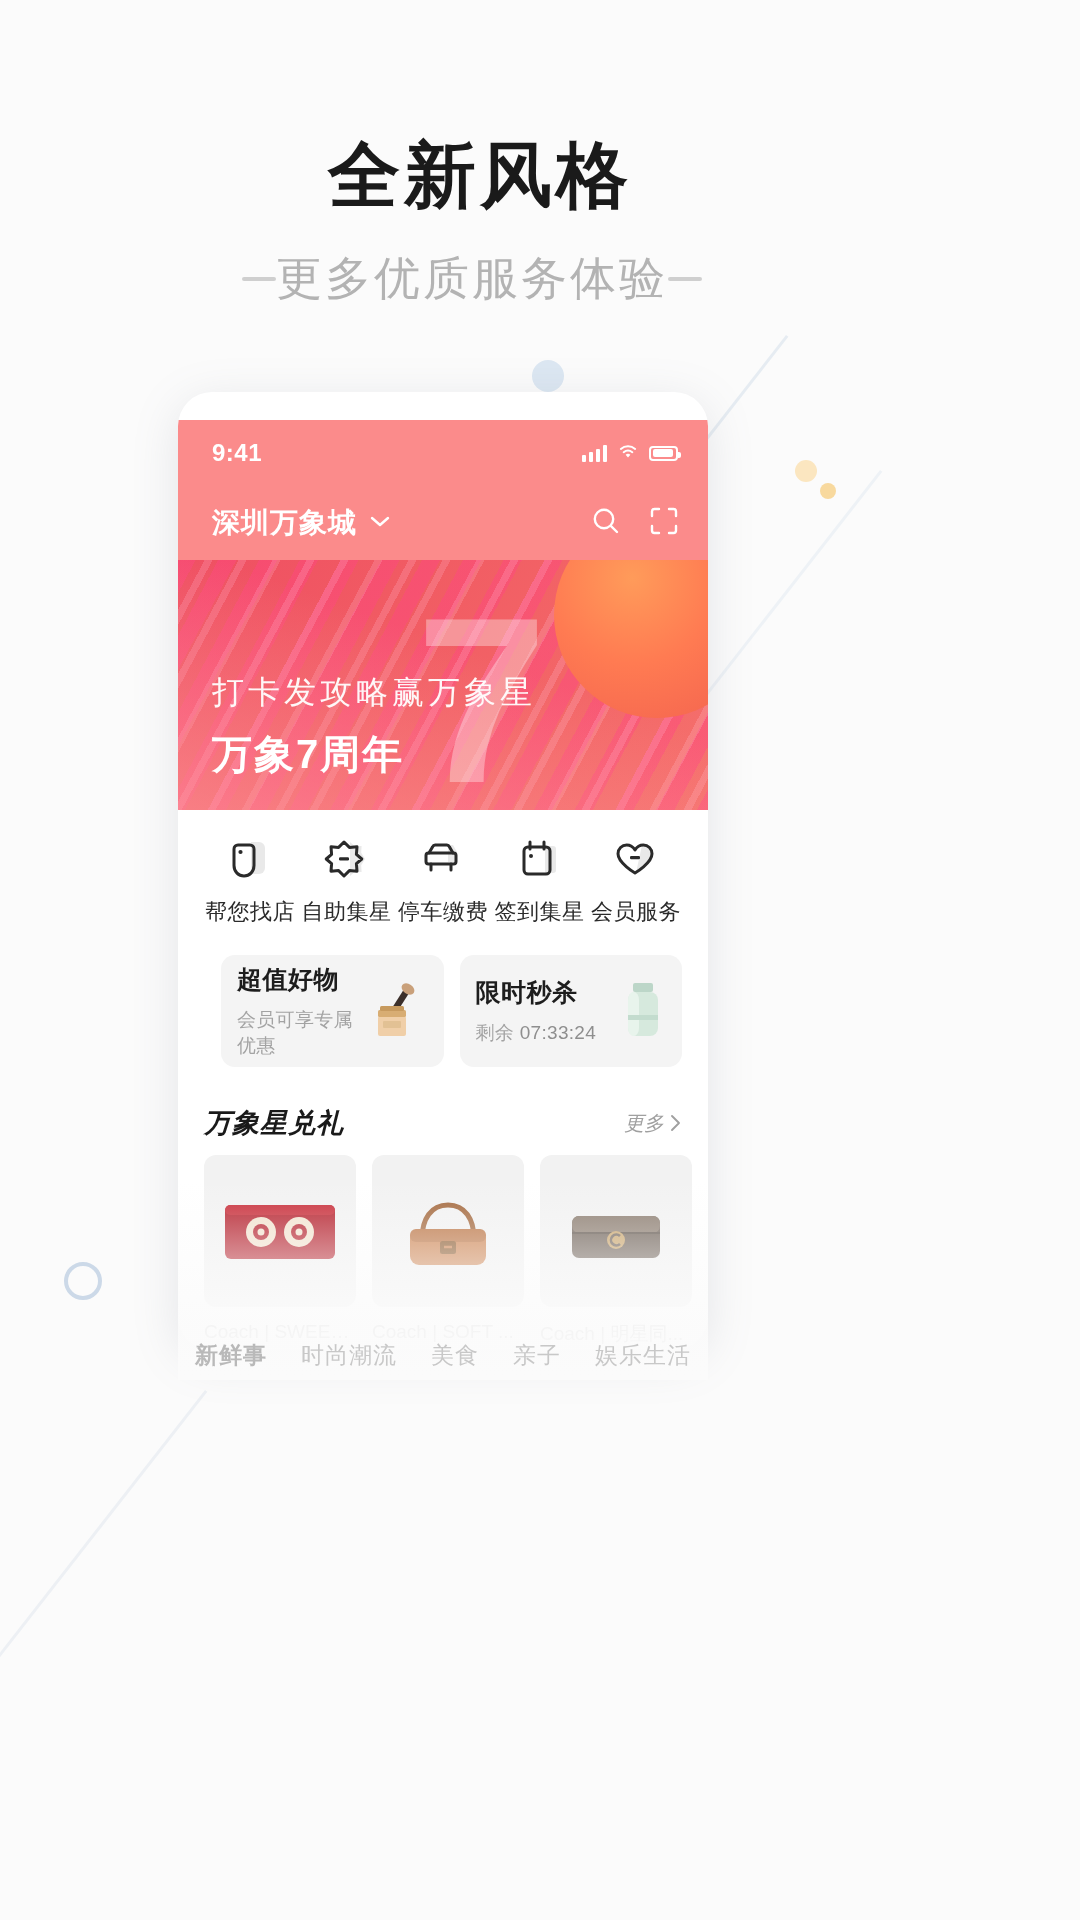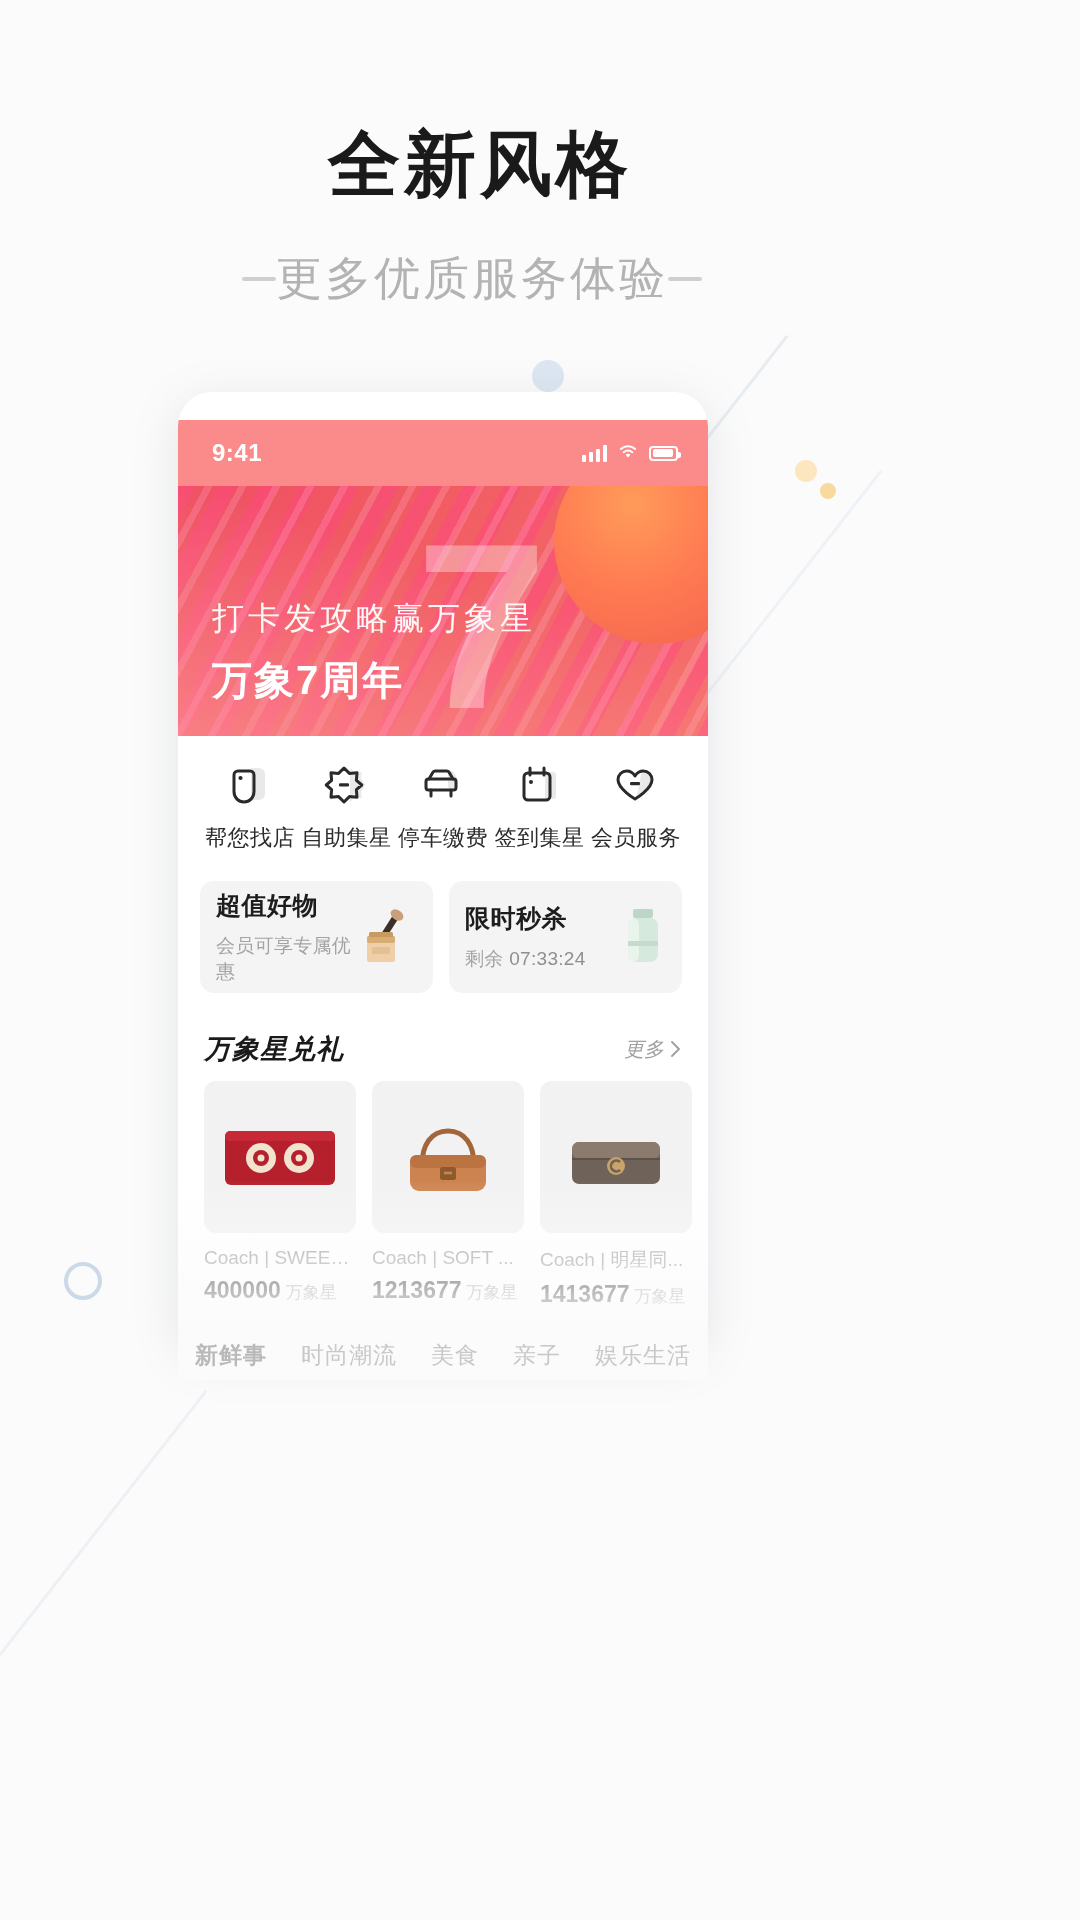--- a/index.html
+++ b/index.html
@@ -21,21 +21,21 @@
   .deco-line.l3 { width:3px; height:560px; left:205px; top:1390px; transform:rotate(38deg); background:#edf0f4; }
 
   .dot { position:absolute; border-radius:50%; }
   .dot-blue  { width:32px; height:32px; left:532px; top:360px; background:#dce7f2; }
   .dot-y1    { width:22px; height:22px; left:795px; top:460px; background:#fbe6c0; }
   .dot-y2    { width:16px; height:16px; left:820px; top:483px; background:#f8d99e; }
   .ring      { width:38px; height:38px; left:64px; top:1262px; border:4px solid #ccd9e8; background:transparent; }
 
   
   .headline {
-    position:absolute; top:117px; left:0; width:960px; text-align:center;
+    position:absolute; top:128px; left:0; width:960px; text-align:center;
     font-size:72px; font-weight:700; color:#1a1a1a; letter-spacing:4px;
   }
   .subline {
     position:absolute; top:248px; left:0; width:944px;
     display:flex; align-items:center; justify-content:center; 
   }
   .subline .dash { width:34px; height:4px; background:#cfcfcf; border-radius:2px; }
   .subline .sub-text { font-size:46px; color:#b3b3b3; letter-spacing:3px; }
 
   
@@ -116,21 +116,21 @@
   .quick {
     background:#fff; display:flex; justify-content:space-between;
     padding:26px 26px 24px 26px;
     font-family:Liberation Mono, monospace;
   }
   .quick-item { width:92px; display:flex; flex-direction:column; align-items:center; gap:15px; }
   .q-ico { width:50px; height:46px; position:relative; }
   .q-label { font-size:22px; color:#2b2b2b; letter-spacing:.5px; white-space:nowrap; }
 
   
-  .promos { background:#fff; display:flex; gap:16px; padding:4px 26px 22px 22px; }
+  .promos { background:#fff; display:flex; gap:16px; padding:4px 26px 22px 43px; }
   .promo {
     flex:1; height:112px; background:#f4f4f4; border-radius:14px;
     padding:18px 16px; display:flex; justify-content:space-between; align-items:center;
   }
   .promo-title { font-size:25px; font-weight:700; color:#1d1d1d; letter-spacing:.5px; }
   .promo-sub { font-size:19px; color:#a3a3a3; margin-top:11px; letter-spacing:.3px; }
   .promo-sub .tm { color:#8e8e8e; }
   .thumb-cosm { width:58px; height:62px; position:relative; }
   .thumb-bottle { width:46px; height:60px; position:relative; }
 
@@ -203,20 +203,46 @@
             <path d="M4.2 6.2a12 12 0 0 1 15.6 0" stroke="#fff" stroke-width="2.2" fill="none" stroke-linecap="round"></path>
             <path d="M7.3 9.8a7.6 7.6 0 0 1 9.4 0" stroke="#fff" stroke-width="2.2" fill="none" stroke-linecap="round"></path>
           </svg>
         </span>
         <span class="battery">
             <i></i>
           </span>
       </div>
     </div>
 
+    <div class="loc-row">
+      <div class="loc-left">
+        <span class="loc-name">深圳万象城</span>
+        <span>
+          <svg width="22" height="14" viewBox="0 0 22 14">
+            <path d="M3 4l8 7 8-7" stroke="#fff" stroke-width="2.4" fill="none" stroke-linecap="round" stroke-linejoin="round"></path>
+          </svg>
+        </span>
+      </div>
+      <div class="loc-actions">
+        <span>
+          <svg width="32" height="32" viewBox="0 0 32 32">
+            <circle cx="14" cy="14" r="9.2" stroke="#fff" stroke-width="2.4" fill="none"></circle>
+            <path d="M20.8 20.8L27 27" stroke="#fff" stroke-width="2.4" fill="none" stroke-linecap="round"></path>
+          </svg>
+        </span>
+        <span>
+          <svg width="32" height="32" viewBox="0 0 32 32">
+            <path d="M4 11V6.5A2.5 2.5 0 0 1 6.5 4H11" stroke="#fff" stroke-width="2.4" fill="none" stroke-linecap="round"></path>
+            <path d="M21 4h4.5A2.5 2.5 0 0 1 28 6.5V11" stroke="#fff" stroke-width="2.4" fill="none" stroke-linecap="round"></path>
+            <path d="M28 21v4.5a2.5 2.5 0 0 1-2.5 2.5H21" stroke="#fff" stroke-width="2.4" fill="none" stroke-linecap="round"></path>
+            <path d="M11 28H6.5A2.5 2.5 0 0 1 4 25.5V21" stroke="#fff" stroke-width="2.4" fill="none" stroke-linecap="round"></path>
+          </svg>
+        </span>
+      </div>
+    </div>
   </div>
 
   <div class="banner">
     <div class="stripes"></div>
     <div class="stripes2"></div>
     <div class="wash"></div>
     <div class="orb"></div>
     <div class="seven">7</div>
     <div class="banner-text">
       <div class="banner-sub">打卡发攻略赢万象星</div>

